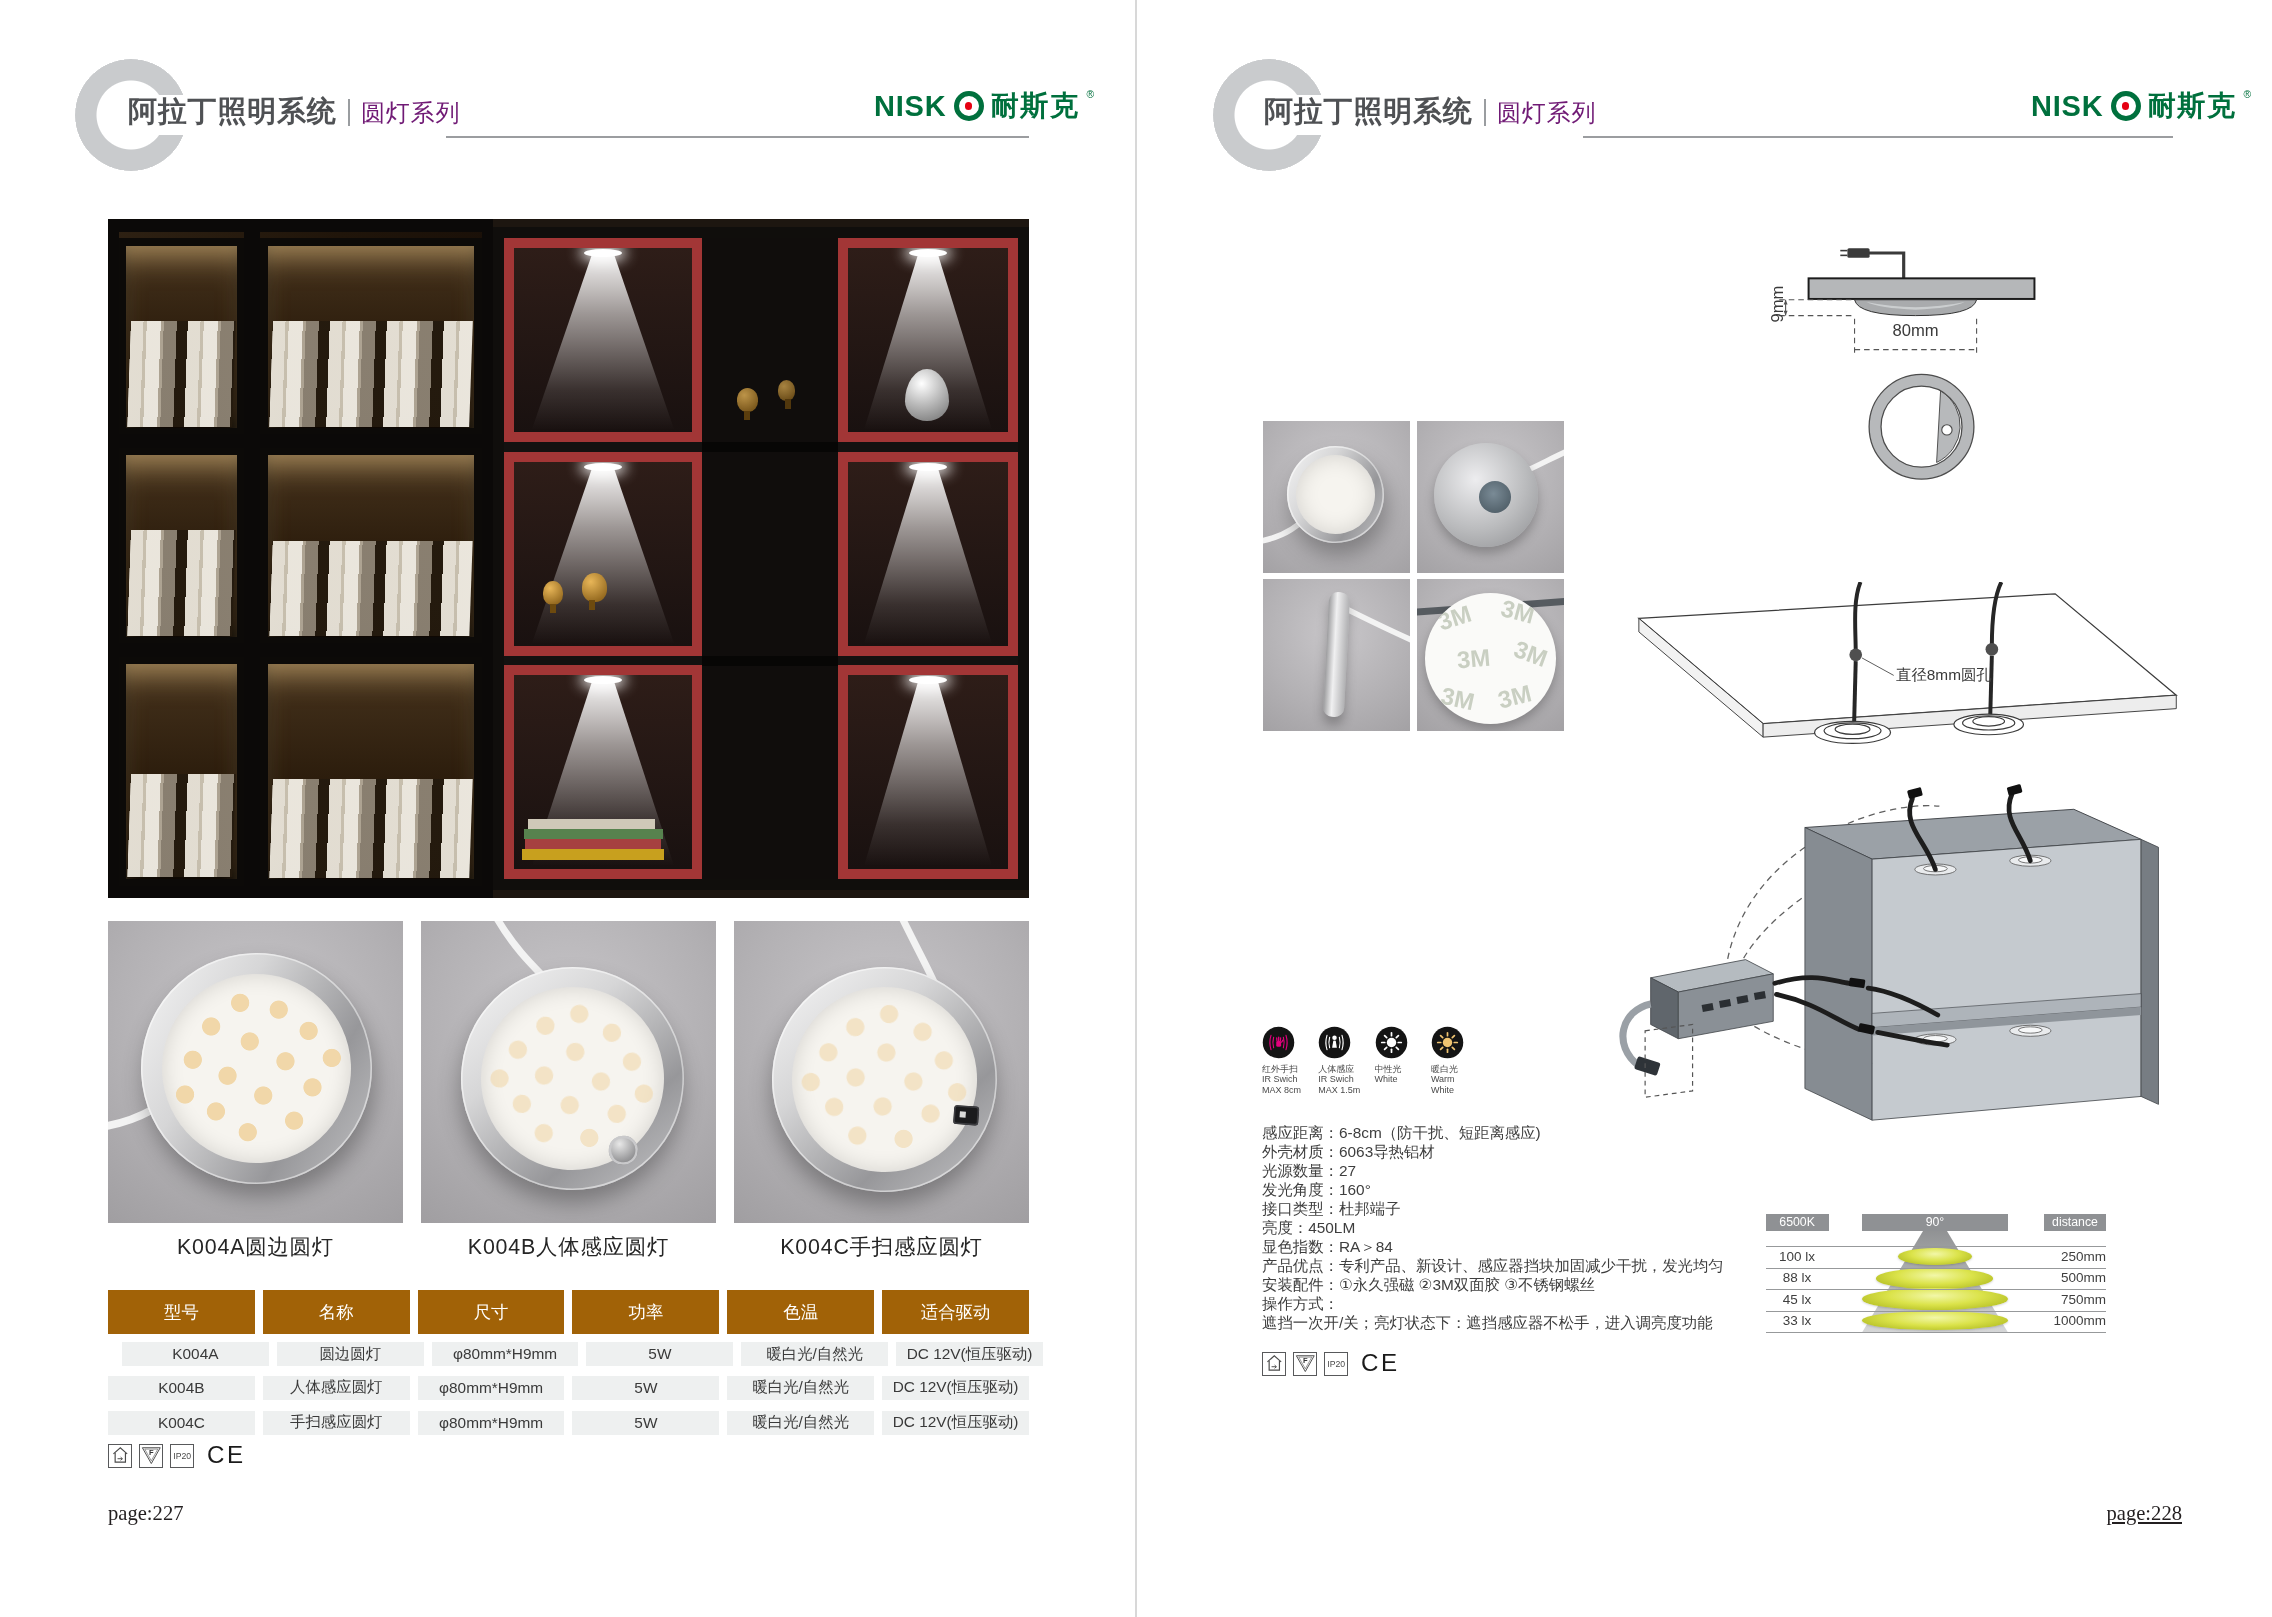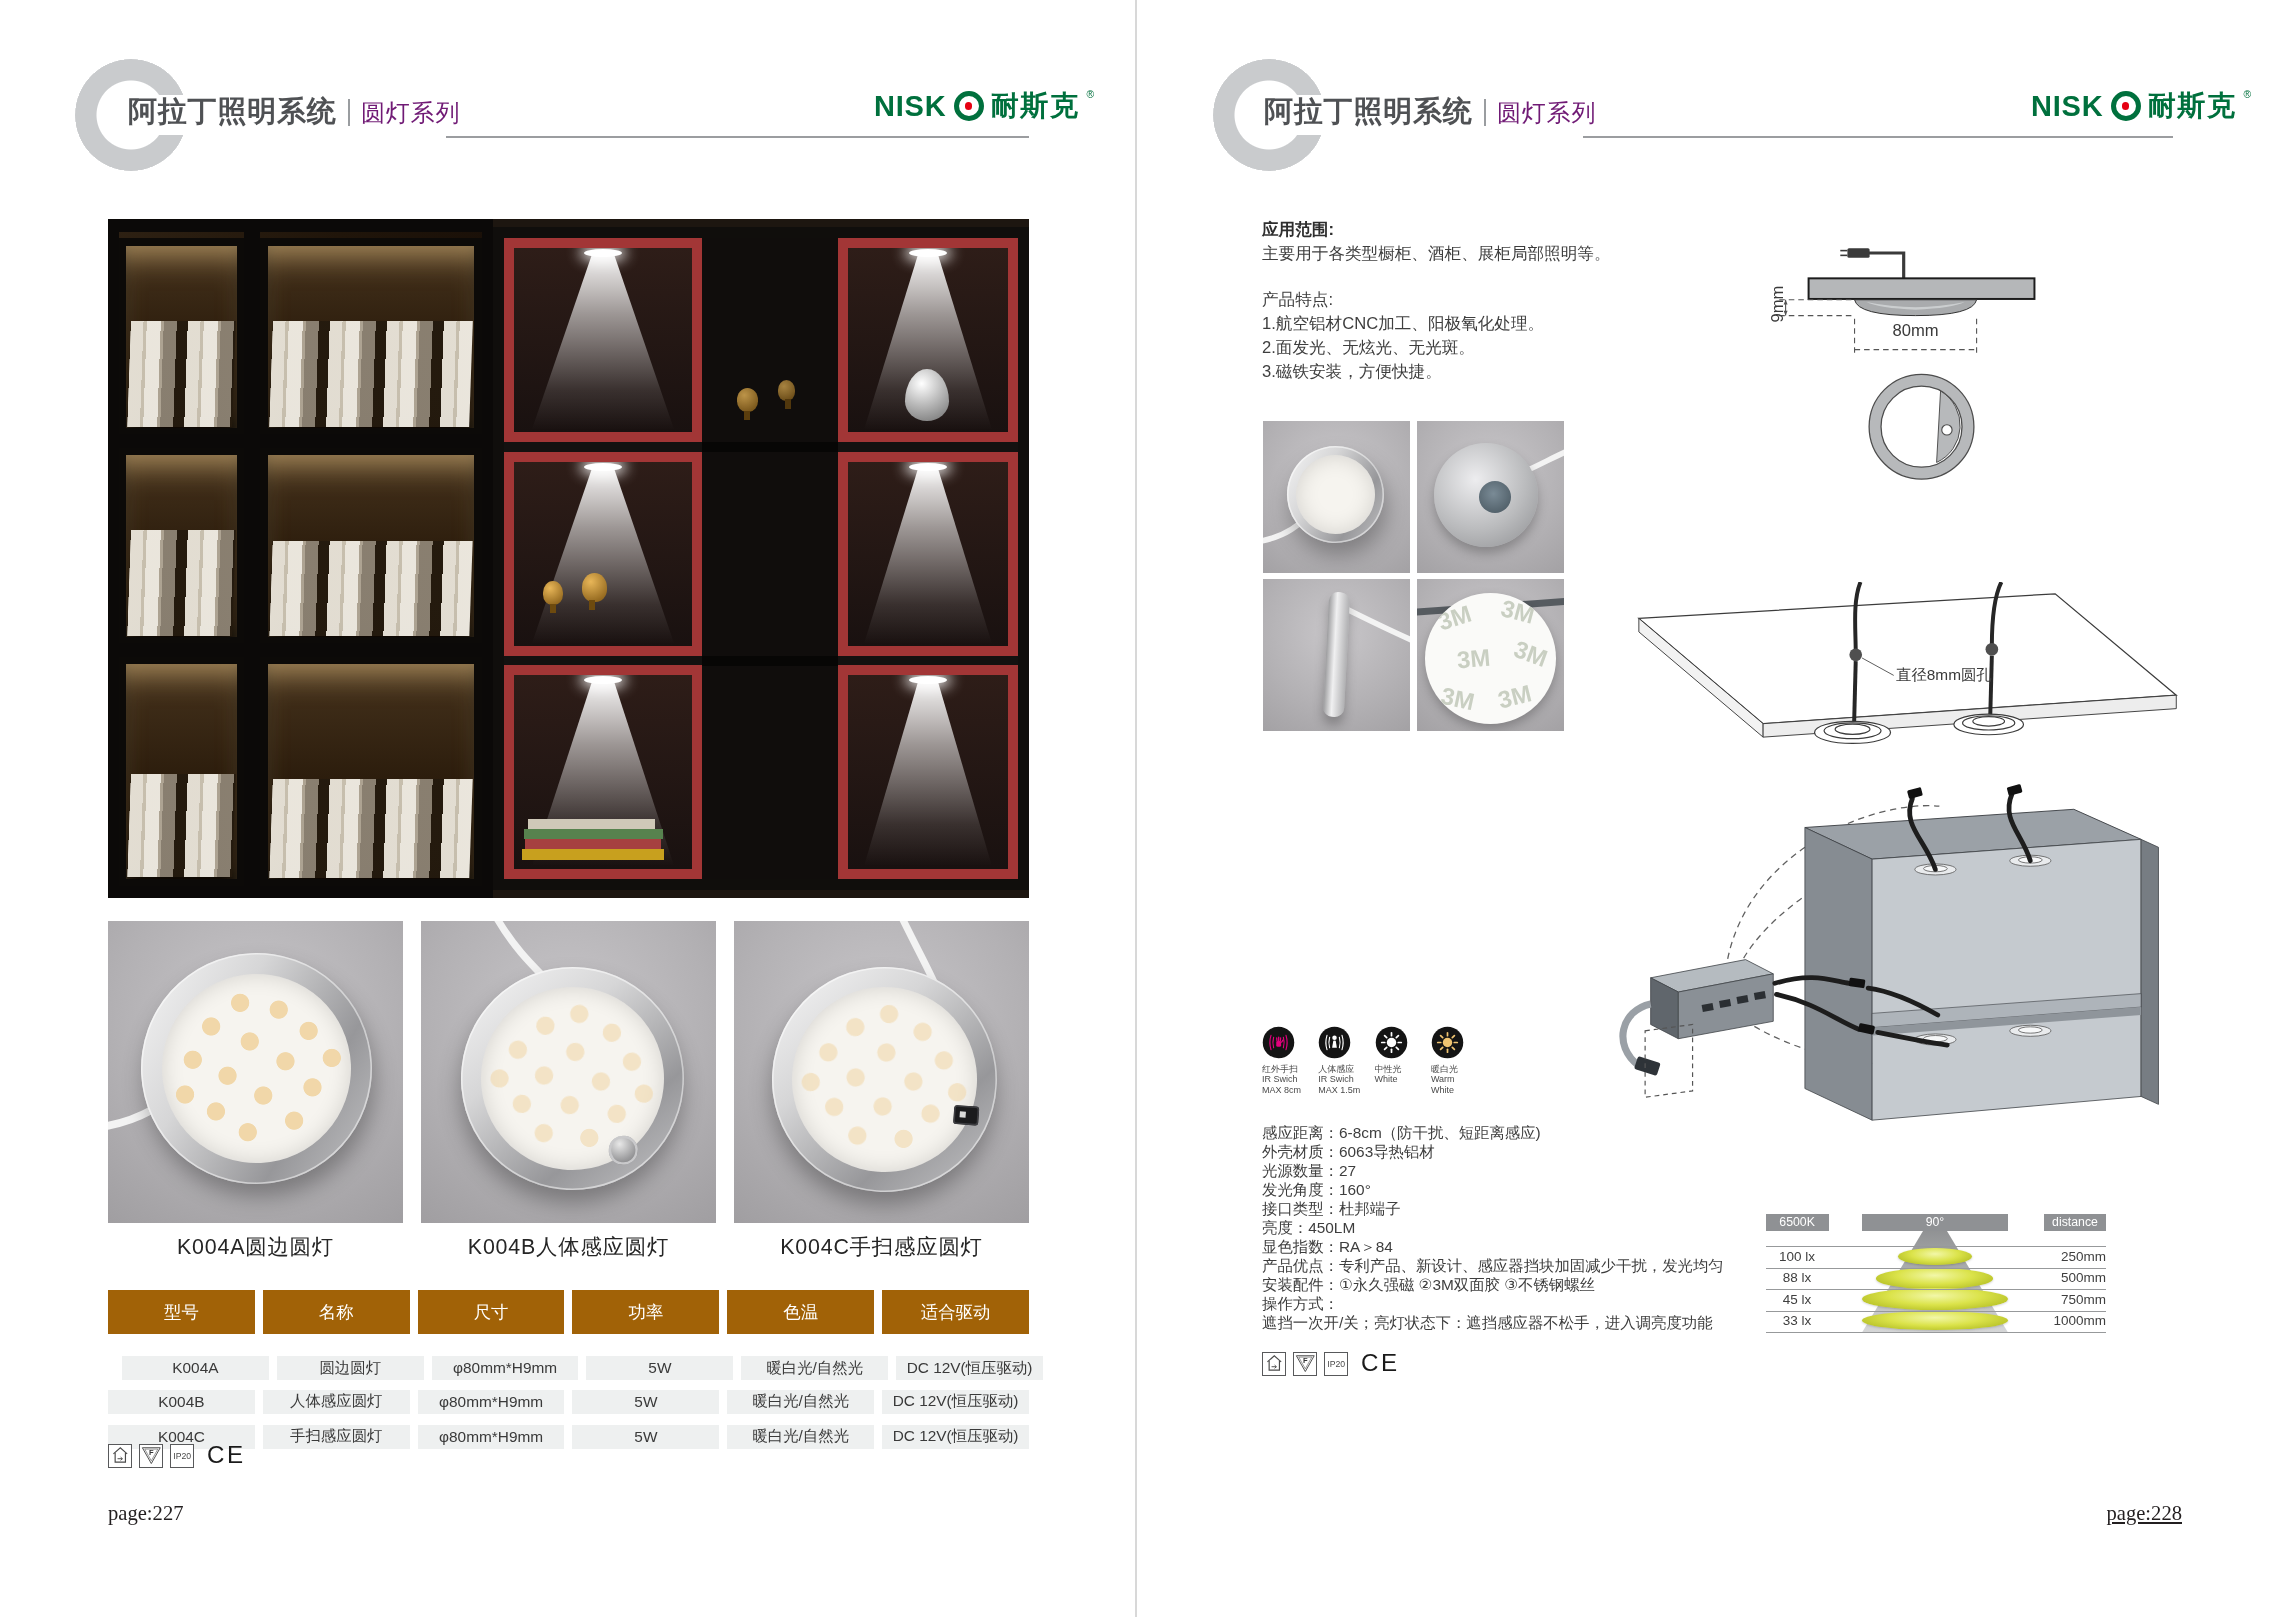--- a/index.html
+++ b/index.html
@@ -265,21 +265,21 @@
 
   <div class="abs" style="left:108px;top:1290px;">
     <div class="st-row">
       <div class="st-h">型号</div>
       <div class="st-h">名称</div>
       <div class="st-h">尺寸</div>
       <div class="st-h">功率</div>
       <div class="st-h">色温</div>
       <div class="st-h">适合驱动</div>
     </div>
-    <div class="st-row" style="margin-top:22px;padding-left:14px;">
+    <div class="st-row" style="margin-top:8px;padding-left:14px;">
       <div class="st-c">K004A</div>
       <div class="st-c">圆边圆灯</div>
       <div class="st-c">φ80mm*H9mm</div>
       <div class="st-c">5W</div>
       <div class="st-c">暖白光/自然光</div>
       <div class="st-c">DC 12V(恒压驱动)</div>
     </div>
     <div class="st-row" style="margin-top:9.5px;">
       <div class="st-c">K004B</div>
       <div class="st-c">人体感应圆灯</div>
@@ -335,29 +335,20 @@
   <div class="abs logo" style="left:896px;top:87px;">
     <span class="logo-en">NISK</span>
     <span class="logo-o">
         <span class="logo-dot"></span>
       </span>
     <span class="logo-cn">耐斯克</span>
     <span class="logo-reg">®</span>
   </div>
   <div class="abs hdr-line" style="left:448px;top:136px;width:590px;"></div>
 
-  <div class="abs apptext" style="left:127px;top:218px;width:443px;">
-    <p class="bold">应用范围:</p>
-    <p>主要用于各类型橱柜、酒柜、展柜局部照明等。</p>
-    <p style="height:22px;"></p>
-    <p>产品特点:</p>
-    <p>1.航空铝材CNC加工、阳极氧化处理。</p>
-    <p>2.面发光、无炫光、无光斑。</p>
-    <p>3.磁铁安装，方便快捷。</p>
-  </div>
 
   <svg class="abs" style="left:630px;top:237px;" width="317" height="135" viewBox="0 0 400 170">
     <path d="M175 52 V20 H130" stroke="#3a3a3a" stroke-width="4" fill="none"></path>
     <rect x="104" y="14" width="28" height="12" rx="2" fill="#3a3a3a"></rect>
     <line x1="95" y1="17" x2="104" y2="17" stroke="#3a3a3a" stroke-width="2"></line>
     <line x1="95" y1="23" x2="104" y2="23" stroke="#3a3a3a" stroke-width="2"></line>
     <rect x="55" y="52" width="285" height="26" fill="#b5b7b9" stroke="#1c1c1c" stroke-width="2.5"></rect>
     <path d="M113 79 Q117 99 190 99 Q263 99 267 79 Z" fill="#a9abad" stroke="#2a2a2a" stroke-width="1.2"></path>
     <path d="M128 82 Q190 95 252 82 Q236 90 190 91.5 Q144 90 128 82 Z" fill="#d7d9db" opacity=".75"></path>
     <g stroke="#555" stroke-width="1.4" stroke-dasharray="7 5" fill="none">

